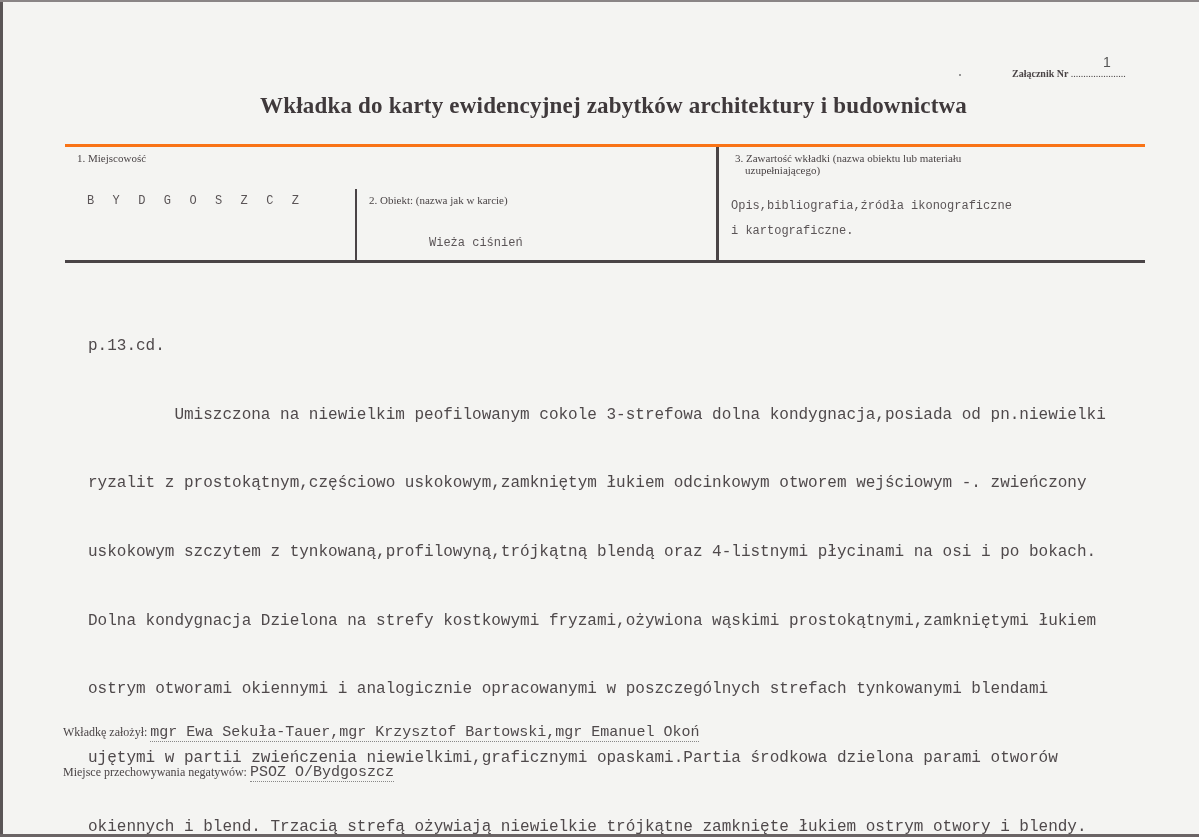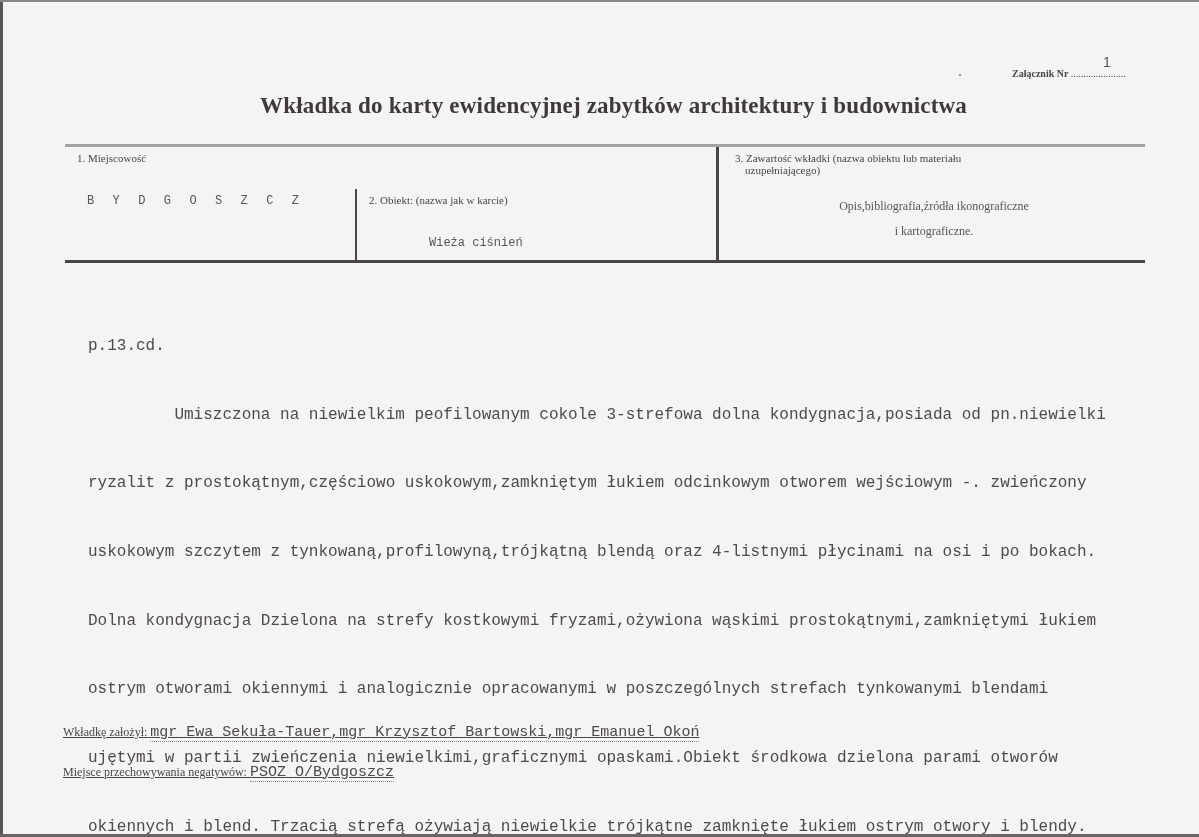--- a/index.html
+++ b/index.html
@@ -30,49 +30,49 @@
   .dot-mark { position: absolute; left: 959px; top: 74px; width: 2px; height: 2px; background: #777; border-radius: 1px; }
 
   .title {
     position: absolute; left: 0; width: 1199px; top: 93px; text-align: center;
     font-family: "Liberation Serif", serif; font-weight: bold; font-size: 23px;
     color: #3f393b; letter-spacing: 0.2px; margin-left: 14px;
   }
 
   .table {
     position: absolute; left: 65px; top: 144px; width: 1080px; height: 113px;
-    border-top: 3px solid #a3a3a3; border-bottom: 3px solid #4a4446;
+    border-top: 3px solid #f97316; border-bottom: 3px solid #4a4446;
   }
   .col { position: absolute; top: 0; bottom: 0; }
   .col1 { left: 0; width: 290px; }
   .col2 { left: 290px; width: 361px; border-left: 2px solid #4a4446; margin-top: 42px; }
   .col3 { left: 651px; right: 0; border-left: 3px solid #4a4446; }
   .col-label {
     position: absolute; top: 5px; left: 12px;
     font-family: "Liberation Serif", serif; font-size: 11px; color: #4a4446; line-height: 12px;
   }
   .col3 .col-label { left: 16px; width: 330px; }
   .col3 .col-label .indent { padding-left: 10px; }
   .tw {
     font-family: "Liberation Mono", monospace; color: #5a5456; font-size: 12px;
   }
   .city { position: absolute; left: 22px; top: 47px; letter-spacing: 5.6px; }
   .obj { position: absolute; left: 72px; top: 47px; }
-  .contents { position: absolute; left: 0; right: 0; top: 47px; text-align: center; line-height: 25px; padding-left: 4px; font-family: Liberation Serif, serif; }
+  .contents { position: absolute; left: 0; right: 0; top: 47px; text-align: left; line-height: 25px; padding-left: 12px; }
 
   .body {
     position: absolute; left: 68px; top: 289px; width: 1110px;
     font-family: "Liberation Mono", monospace; font-size: 16px; line-height: 22.9px;
     color: #4f494b; white-space: pre;
   }
   .body .line { display: block; height: 22.9px; margin-left: 20px; }
 
   .footer-row {
     position: absolute; left: 63px;
-    font-family: "Liberation Serif", serif; font-size: 12px; color: #4a4446; text-decoration: underline;
+    font-family: "Liberation Serif", serif; font-size: 12px; color: #4a4446;
   }
   .footer-row .val {
     font-family: "Liberation Mono", monospace; font-size: 15px; color: #4f494b;
   }
   .authors { top: 724px; }
   .negatives { top: 764px; }
   .dotfill { border-bottom: 1px dotted #888; }
 </style>
 </head>
 <body>
@@ -112,21 +112,21 @@
   </div>
 </div>
 
 <div class="body">
   <span class="line">p.13.cd.</span>
   <span class="line">         Umiszczona na niewielkim peofilowanym cokole 3-strefowa dolna kondygnacja,posiada od pn.niewielki</span>
   <span class="line">ryzalit z prostokątnym,częściowo uskokowym,zamkniętym łukiem odcinkowym otworem wejściowym -. zwieńczony</span>
   <span class="line">uskokowym szczytem z tynkowaną,profilowyną,trójkątną blendą oraz 4-listnymi płycinami na osi i po bokach.</span>
   <span class="line">Dolna kondygnacja Dzielona na strefy kostkowymi fryzami,ożywiona wąskimi prostokątnymi,zamkniętymi łukiem</span>
   <span class="line">ostrym otworami okiennymi i analogicznie opracowanymi w poszczególnych strefach tynkowanymi blendami</span>
-  <span class="line">ujętymi w partii zwieńczenia niewielkimi,graficznymi opaskami.Obiekt środkowa dzielona parami otworów</span>
+  <span class="line">ujętymi w partii zwieńczenia niewielkimi,graficznymi opaskami.Partia środkowa dzielona parami otworów</span>
   <span class="line">okiennych i blend. Trzacią strefą ożywiają niewielkie trójkątne zamknięte łukiem ostrym otwory i blendy.</span>
   
   
   
   
   
   
   
   
   

